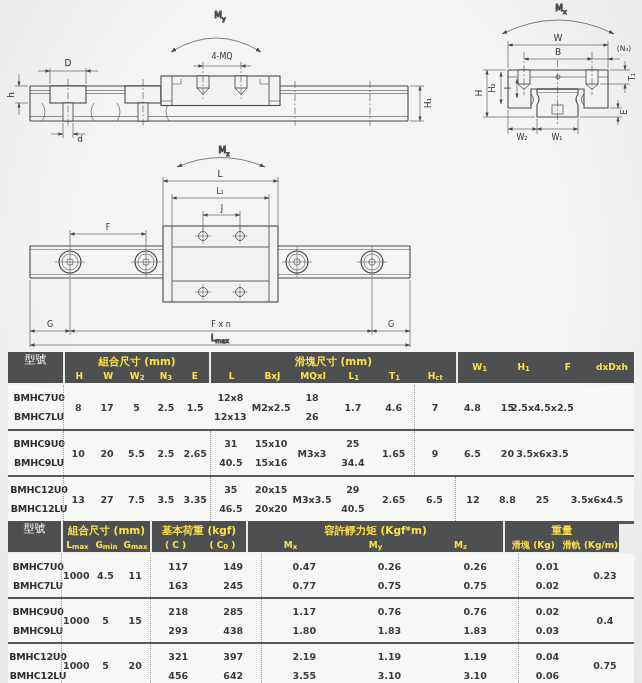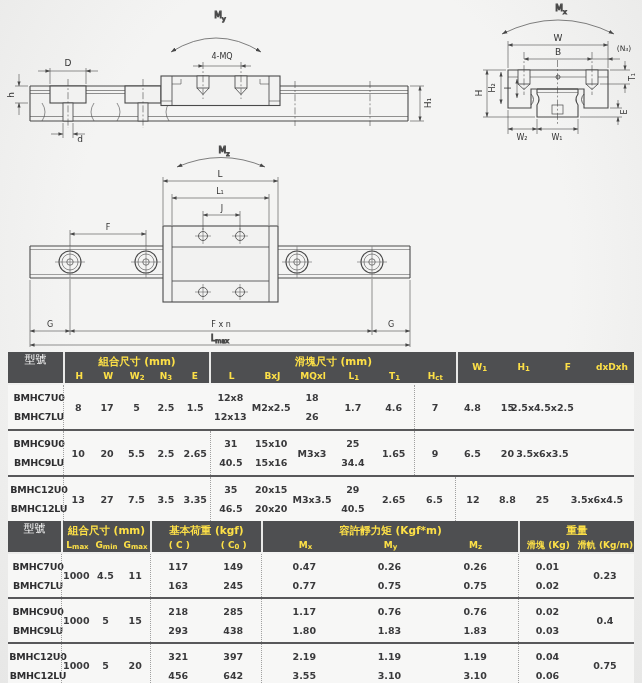--- a/index.html
+++ b/index.html
@@ -407,21 +407,21 @@
           <span>型號</span>
         </div>
       <div class="hgroup" style="width:89px">
         <div class="gtitle">組合尺寸 (mm)</div>
         <div class="hsubs subs4">
           <div class="hc"><span>L</span><sub>max</sub></div>
           <div class="hc"><span>G</span><sub>min</sub></div>
           <div class="hc"><span>G</span><sub>max</sub></div>
         </div>
       </div>
-      <div class="hgroup" style="width:111px">
+      <div class="hgroup" style="width:96px">
         <div class="gtitle">基本荷重 (kgf)</div>
         <div class="hsubs subs5">
           <div class="hc"><span>( C )</span><sub></sub></div>
           <div class="hc"><span>( C</span><sub>0</sub><span> )</span></div>
         </div>
       </div>
       <div class="hgroup" style="width:257px">
         <div class="gtitle">容許靜力矩 (Kgf*m)</div>
         <div class="hsubs subs4">
           <div class="hc"><span>M</span><sub>x</sub></div>

